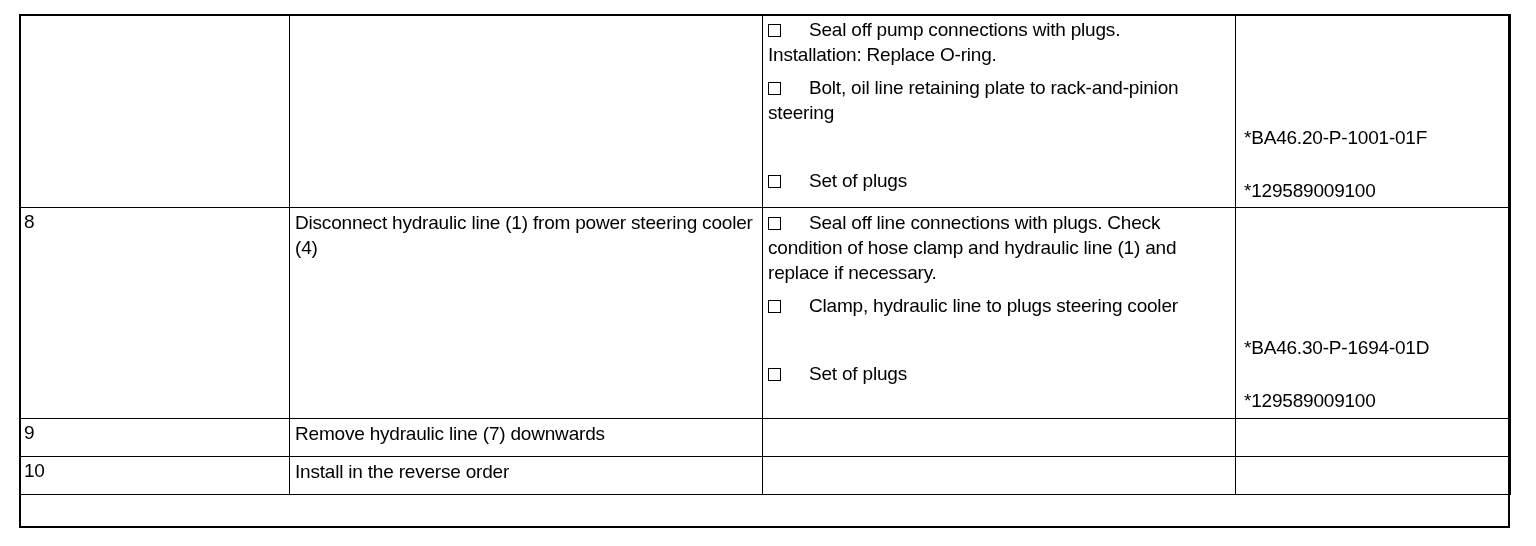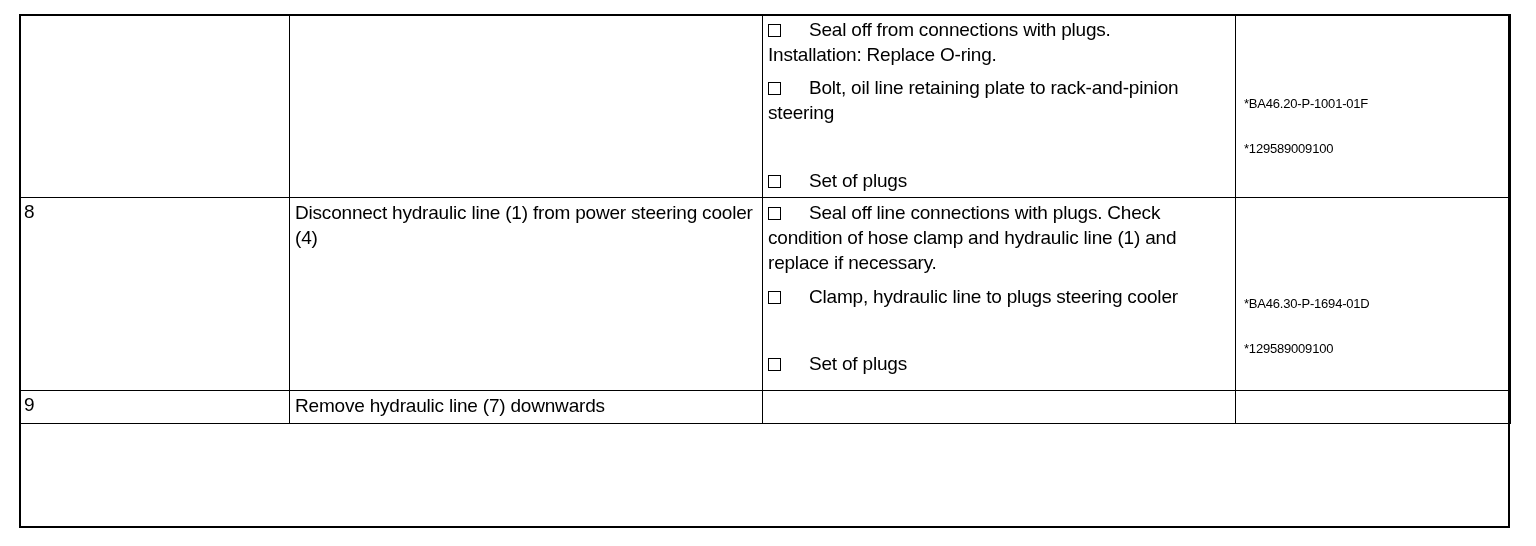--- a/index.html
+++ b/index.html
@@ -67,22 +67,23 @@
   }
 
   .cell-step {
     padding: 2px 5px 4px 4px;
     font-size: 19px;
     line-height: 1.25;
   }
 
   .cell-ref {
     padding: 3px 5px 4px 8px;
-    font-size: 13px;
+    font-size: 19px;
     line-height: 1.30;
+    margin-top: 30px;
   }
 
   
   .note-block {
     position: relative;
     padding-left: 0;
     margin: 0 0 9px 0;
   }
   .note-block:last-child { margin-bottom: 0; margin-top: 43px; }
 
@@ -135,21 +136,21 @@
       <tr class="row-tall-a">
         <td>
           <div class="cell cell-step"></div>
         </td>
         <td>
           <div class="cell desc-text"></div>
         </td>
         <td>
           <div class="cell">
             <div class="note-block">
-              <span class="cb"></span><span class="note-text" style="white-space: pre-line; display: inline;">Seal off from connections with plugs.
+              <span class="cb"></span><span class="note-text" style="white-space: pre-line; display: inline;">Seal off pump connections with plugs.
 Installation:   Replace O-ring.</span>
             </div>
             <div class="note-block">
               <span class="cb"></span><span class="note-text">Bolt, oil line retaining plate to rack-and-pinion steering</span>
             </div>
             <div class="note-block">
               <span class="cb"></span><span class="note-text">Set of plugs</span>
             </div>
           </div>
         </td>
@@ -201,20 +202,34 @@
           <div class="cell desc-text">Remove hydraulic line (7) downwards</div>
         </td>
         <td class="empty">
             <div class="cell"></div>
           </td>
         <td class="empty">
             <div class="cell cell-ref"></div>
           </td>
       </tr>
 
+      <tr class="row-short">
+        <td>
+          <div class="cell cell-step">10</div>
+        </td>
+        <td>
+          <div class="cell desc-text">Install in the reverse order</div>
+        </td>
+        <td class="empty">
+            <div class="cell"></div>
+          </td>
+        <td class="empty">
+            <div class="cell cell-ref"></div>
+          </td>
+      </tr>
 
 
 
     </tbody>
   </table>
 
   <div class="frame"></div>
 
 </div>
 

